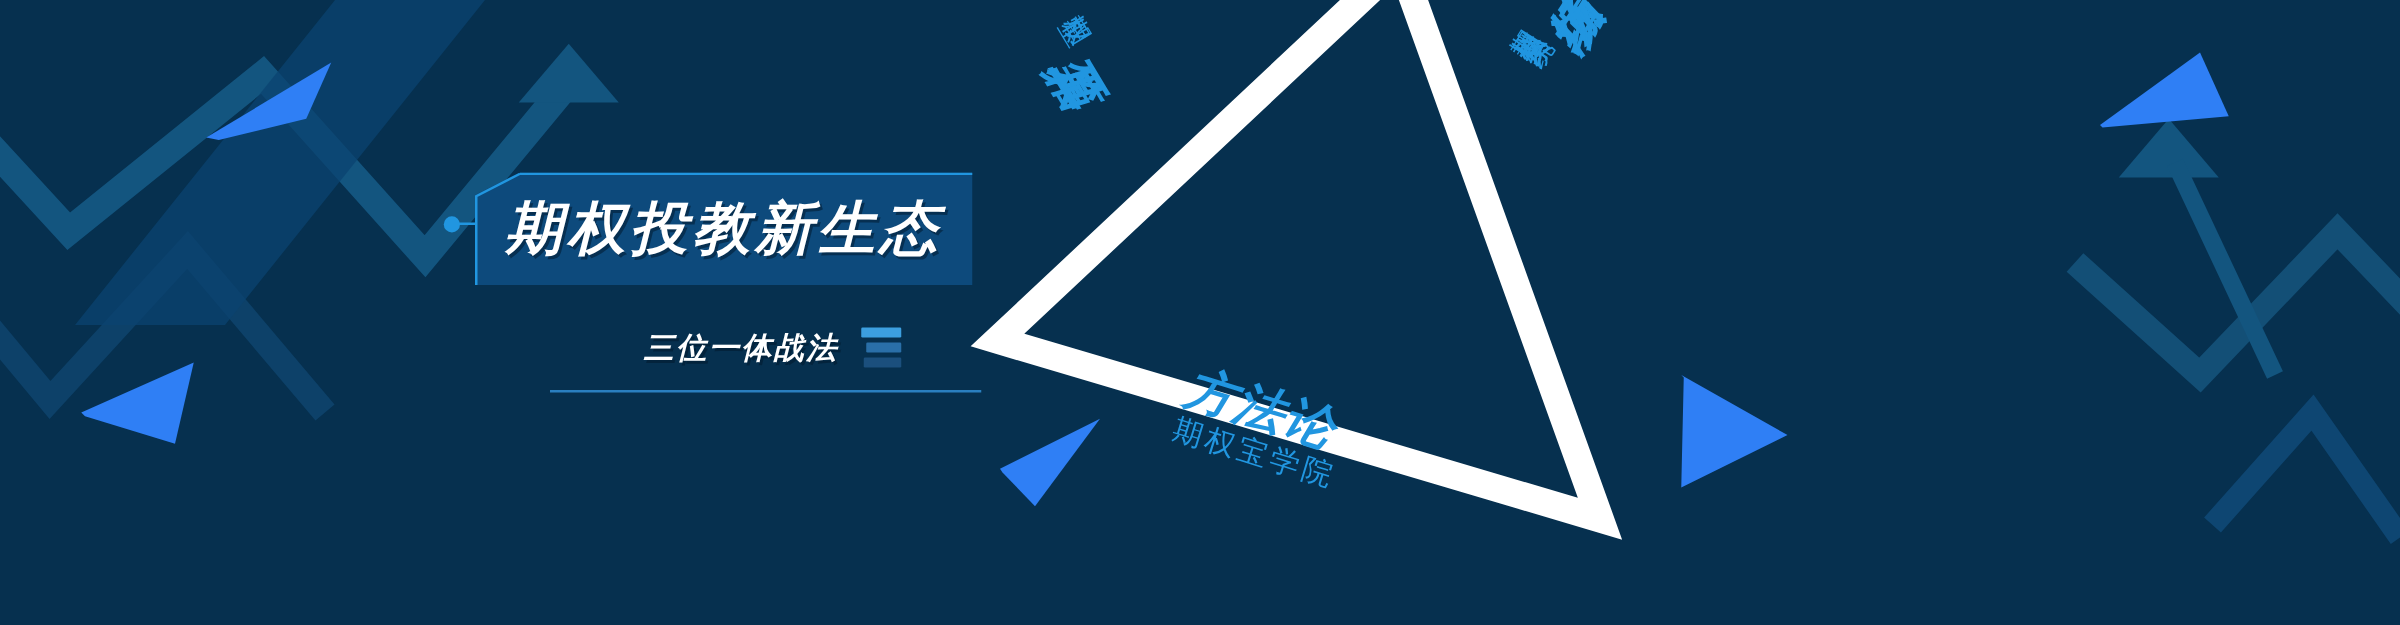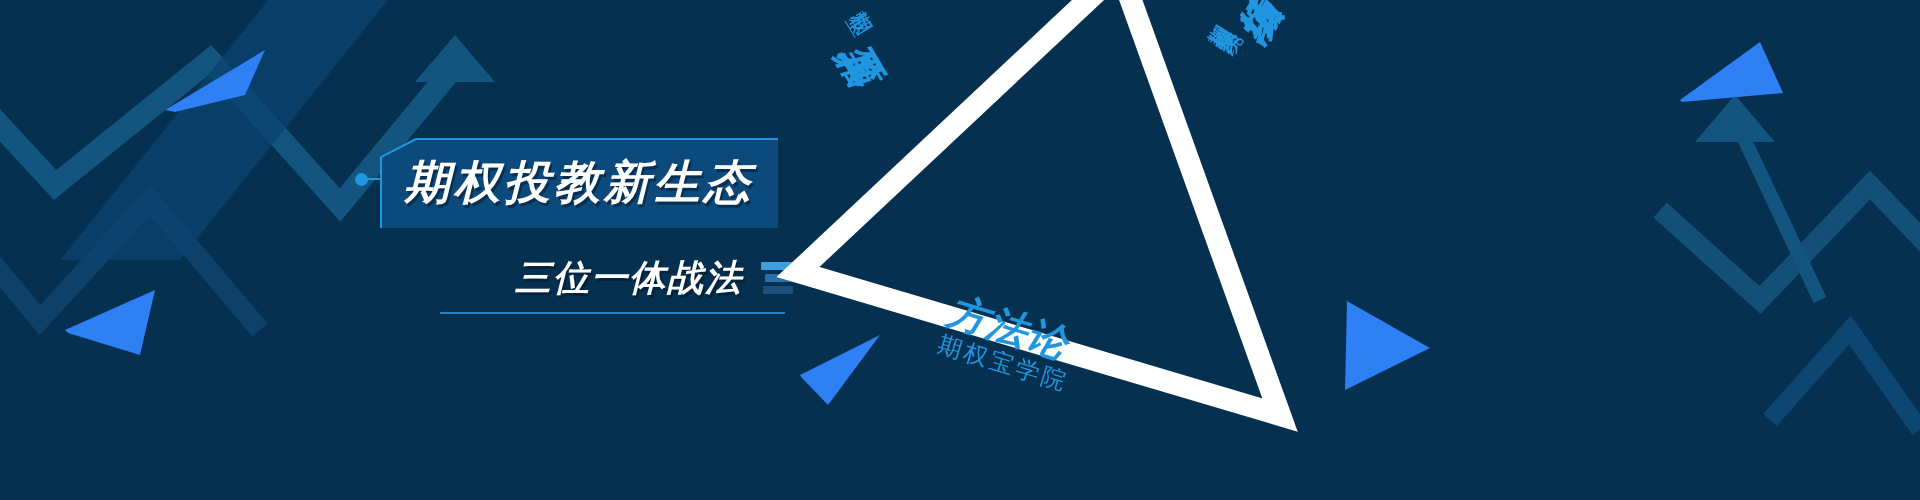--- a/index.html
+++ b/index.html
@@ -32,21 +32,21 @@
   }
   .node-line{
     position:absolute;left:12px;top:48px;width:26px;height:2px;background:#2196e0;
   }
 
   .sub-row{
     position:absolute;left:160px;top:125px;width:270px;height:46px;
     display:flex;align-items:center;gap:18px;
   }
   .sub-text{
-    color:#ffffff;font-size:36px;font-weight:bold;font-style:italic;
+    color:#ffffff;font-size:24px;font-weight:bold;font-style:italic;
     letter-spacing:2px;white-space:nowrap;
     text-shadow:2px 3px 0 rgba(2,26,45,.55);
   }
   .bars-icon{display:flex;flex-direction:column;align-items:flex-end;gap:4px;}
   .bars-icon i{display:block;height:8px;border-radius:1px;}
   .bars-icon i:nth-child(1){width:32px;background:#3c9fe0;}
   .bars-icon i:nth-child(2){width:28px;background:#2a6fa8;}
   .bars-icon i:nth-child(3){width:30px;background:#1b4f7d;}
   .rule{
     position:absolute;left:85px;top:182px;width:345px;height:2px;

